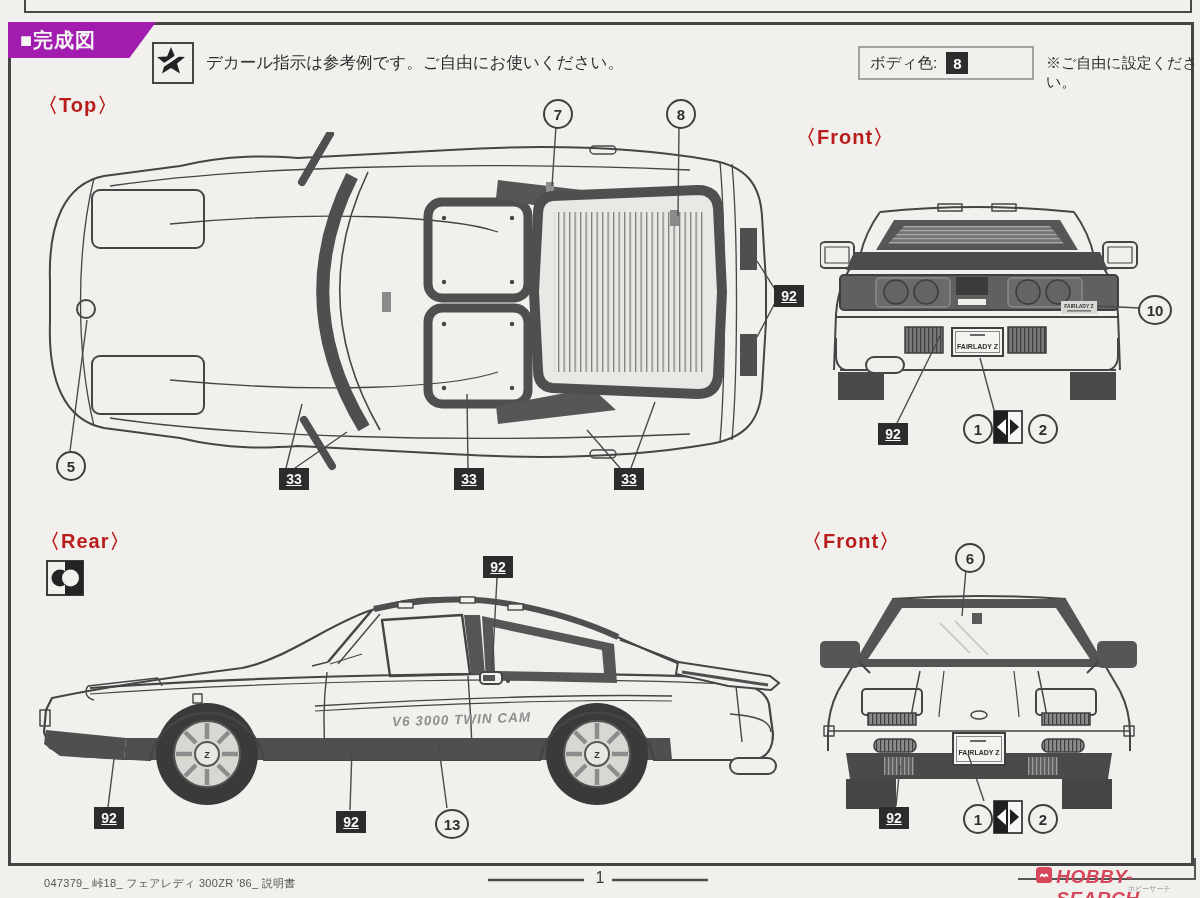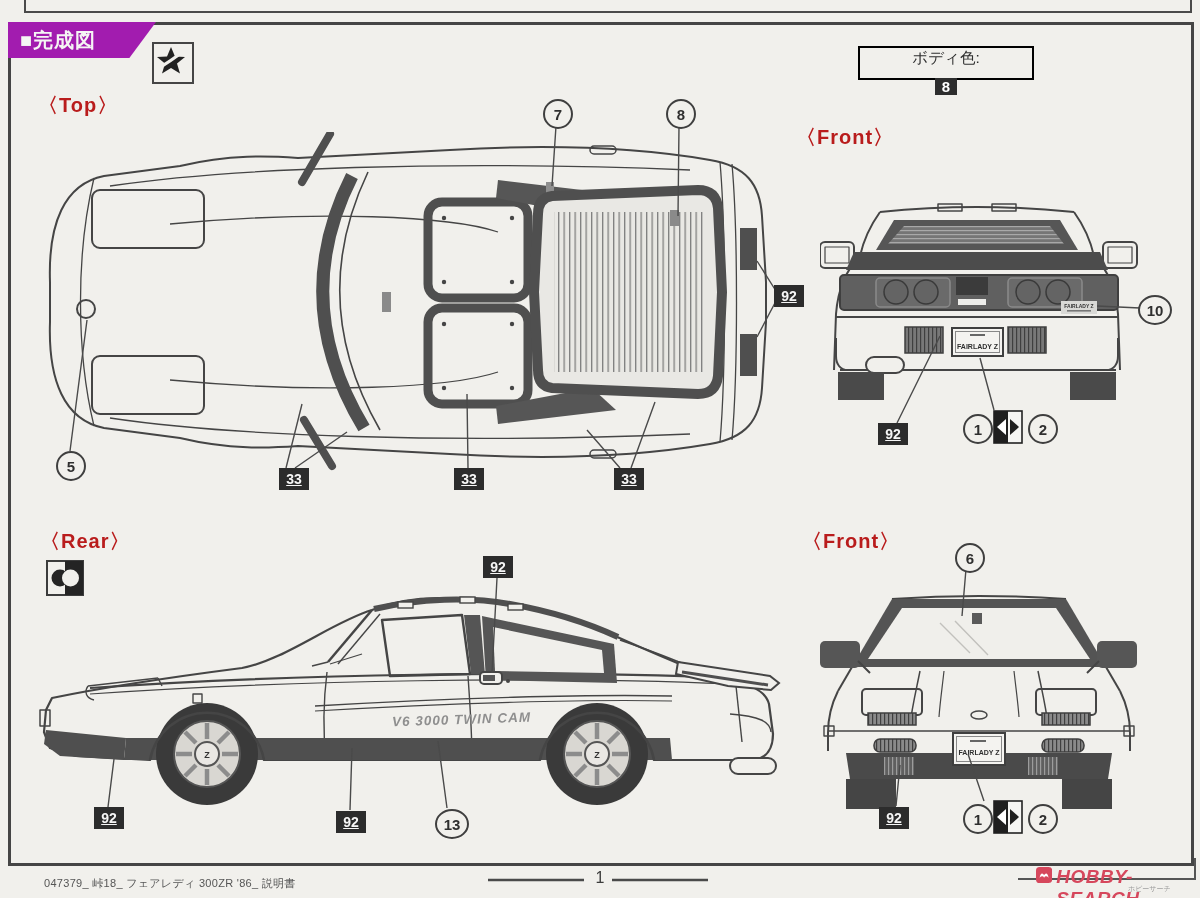--- a/index.html
+++ b/index.html
@@ -10,22 +10,22 @@
         border:2.5px solid #4a4a4a;background:transparent;}
   .panel{position:absolute;left:8px;top:22px;width:1180px;height:838px;
         border:3px solid #454545;}
   .header-tab{position:absolute;left:8px;top:22px;width:148px;height:36px;background:#a21caf;
         clip-path:polygon(0 0,100% 0,82% 100%,0 100%);color:#f5f5f4;
         font-size:20px;font-weight:bold;line-height:36px;padding-left:12px;box-sizing:border-box;
         letter-spacing:1px;z-index:6;}
   .star-box{position:absolute;left:152px;top:42px;width:38px;height:38px;border:2px solid #454545;
         background:#f1f0ec;z-index:6;}
   .decal-note{position:absolute;left:206px;top:52px;font-size:16.5px;color:#2d2d2d;z-index:6;}
-  .bodycolor{position:absolute;left:858px;top:46px;width:176px;height:34px;border:2px solid #000000;
-        display:flex;align-items:center;gap:9px;padding:0 10px;box-sizing:border-box;z-index:6;flex-direction:column;}
+  .bodycolor{position:absolute;left:858px;top:46px;width:176px;height:34px;border:2px solid #a3a3a3;
+        display:flex;align-items:center;gap:9px;padding:0 10px;box-sizing:border-box;z-index:6;}
   .bodycolor .lbl{font-size:15.5px;}
   .bodycolor .val{width:22px;height:22px;background:#2d2d2d;color:#fff;font-size:15px;font-weight:bold;
         display:flex;align-items:center;justify-content:center;}
   .bodycolor-note{position:absolute;left:1046px;top:54px;font-size:15px;z-index:6;}
   .view-label{position:absolute;font-size:20px;font-weight:bold;letter-spacing:1px;color:#b91c1c;z-index:6;}
   .drawing{position:absolute;z-index:2;}
   .leaders{position:absolute;left:0;top:0;width:1200px;height:898px;z-index:4;pointer-events:none;}
   .co{position:absolute;width:26px;height:26px;border:2px solid #3f3f3f;border-radius:50%;
         background:#f1f0ec;color:#2f2f2f;font-size:15px;font-weight:bold;
         display:flex;align-items:center;justify-content:center;z-index:5;}
@@ -50,25 +50,27 @@
   <div class="panel"></div>
 
   <div class="header-tab">■完成図</div>
 
   <div class="star-box">
     <svg width="34" height="34" viewBox="0 0 34 34">
       <path d="M17,3 L21,12.5 L31,13 L23,19.5 L26,29.5 L17,24 L8,29.5 L11,19.5 L3,13 L13,12.5 Z" fill="#222"></path>
       <path d="M3,25 C12,20 22,13 31,6" stroke="#f1f0ec" stroke-width="3" fill="none"></path>
     </svg>
   </div>
+  <div class="decal-note">デカール指示は参考例です。ご自由にお使いください。</div>
 
   <div class="bodycolor">
     <span class="lbl">ボディ色:</span>
     <span class="val">8</span>
   </div>
+  <div class="bodycolor-note">※ご自由に設定ください。</div>
 
   <div class="view-label" style="left:38px;top:92px;">〈Top〉</div>
   <div class="view-label" style="left:796px;top:124px;">〈Front〉</div>
   <div class="view-label" style="left:40px;top:528px;">〈Rear〉</div>
   <div class="view-label" style="left:802px;top:528px;">〈Front〉</div>
 
   <div class="deco-icon" style="left:46px;top:560px;">
     <svg width="38" height="36" viewBox="0 0 38 36">
       <rect x="1" y="1" width="36" height="34" fill="#f1f0ec" stroke="#3c3c3c" stroke-width="2"></rect>
       <rect x="19" y="1" width="18" height="34" fill="#242424"></rect>

